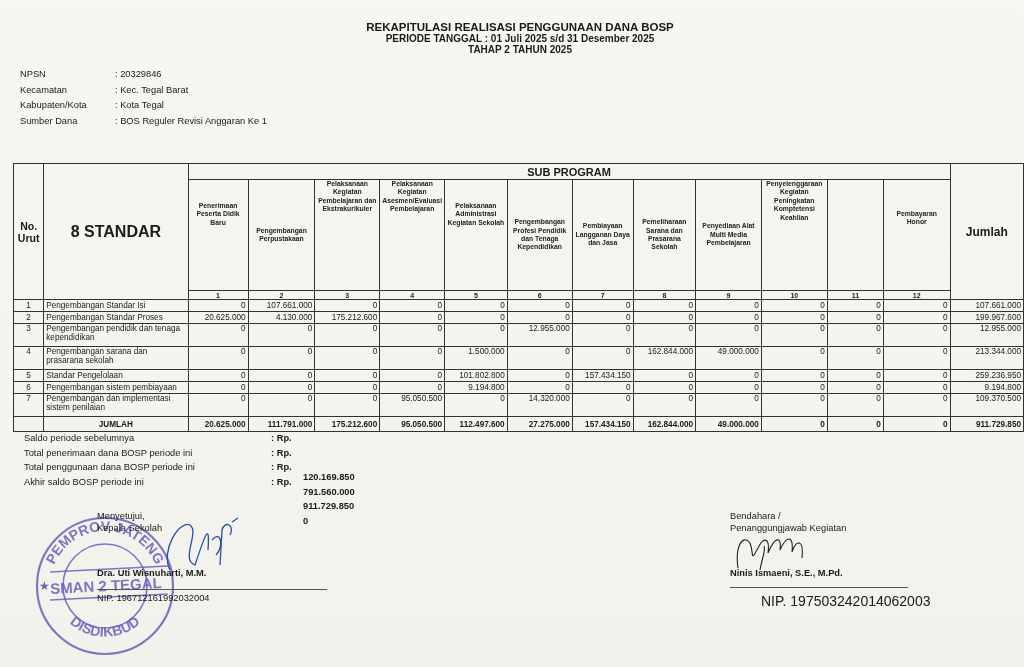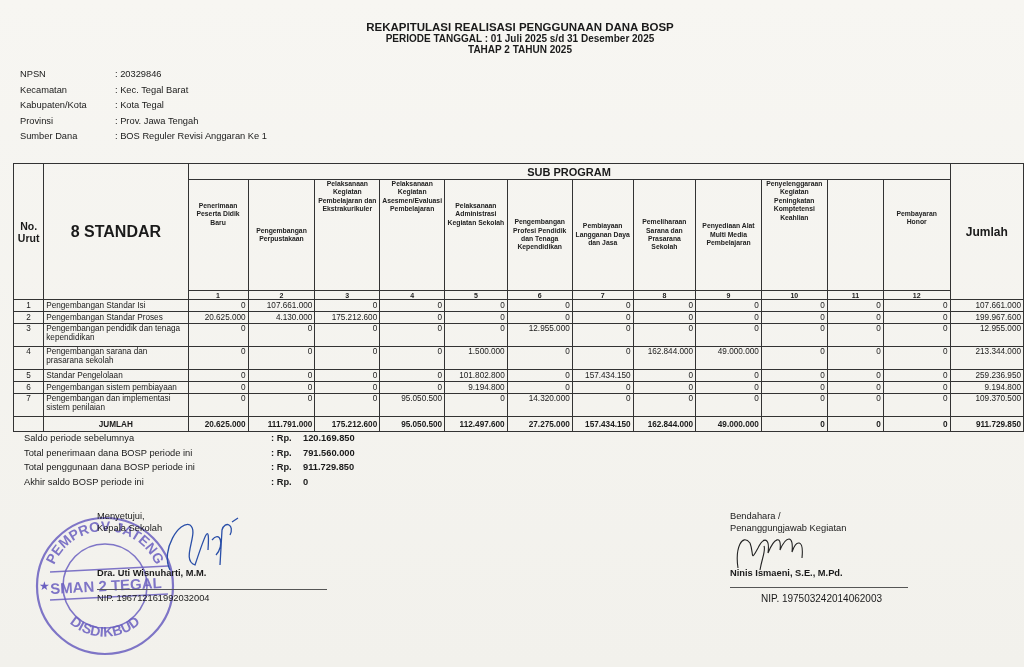--- a/index.html
+++ b/index.html
@@ -46,21 +46,21 @@
   td.num { text-align: right; }
   tr.r1 td { height: 11px; }
   tr.r2 td { height: 22px; vertical-align: top; }
   tr.total td { font-weight: bold; height: 14px; }
   td.jl { text-align: center; }
 
   .summary { position: absolute; left: 24px; top: 433px; font-size: 9.3px; }
   .sum-row { display: flex; height: 14.7px; }
   .sum-label { width: 247px; }
   .sum-sep { width: 32px; font-weight: bold; }
-  .sum-val { font-weight: bold; }
+  .sum-val { font-weight: bold; margin-top: 39px; }
 
   .sign-left { position: absolute; left: 97px; top: 510px; font-size: 9.3px; }
   .sign-right { position: absolute; left: 730px; top: 510px; font-size: 9.3px; }
   .sign-line { line-height: 12px; }
   .sign-name { font-weight: bold; position: absolute; }
   .sign-rule { position: absolute; height: 1px; background: #555; }
   .sign-nip { position: absolute; }
 
   .stamp {
     position: absolute; left: 30px; top: 508px; width: 150px; height: 150px;
@@ -83,24 +83,20 @@
         <span class="info-label">NPSN</span>
         <span class="info-value">: 20329846</span>
       </div>
       <div class="info-row">
         <span class="info-label">Kecamatan</span>
         <span class="info-value">: Kec. Tegal Barat</span>
       </div>
       <div class="info-row">
         <span class="info-label">Kabupaten/Kota</span>
         <span class="info-value">: Kota Tegal</span>
-      </div>
-      <div class="info-row">
-        <span class="info-label">Provinsi</span>
-        <span class="info-value">: Prov. Jawa Tengah</span>
       </div>
       <div class="info-row">
         <span class="info-label">Sumber Dana</span>
         <span class="info-value">: BOS Reguler Revisi Anggaran Ke 1</span>
       </div>
     </div>
 
   <table class="main">
     <thead>
       <tr>
@@ -336,16 +332,16 @@
   <div>
     <div class="sign-right">
       <div class="sign-line">Bendahara /</div>
       <div class="sign-line">Penanggungjawab Kegiatan</div>
     </div>
     <svg class="signature" style="left:730px;top:528px;width:90px;height:45px;" viewBox="0 0 90 45">
       <path d="M8 40 C 5 20, 12 5, 20 15 C 24 25, 20 35, 28 20 C 34 8, 40 10, 38 25 C 44 10, 52 6, 50 22 C 56 8, 64 6, 62 24 C 66 12, 74 10, 72 30 M 30 42 C 32 30, 36 22, 34 18" fill="none" stroke="#222" stroke-width="1.1"></path>
     </svg>
     <div class="sign-name" style="left:730px;top:568px;font-size:9.3px;">Ninis Ismaeni, S.E., M.Pd.</div>
     <div class="sign-rule" style="left:730px;top:587px;width:178px;"></div>
-    <div class="sign-nip" style="left:730px;top:593px;font-size:10px;padding-left:31px;">NIP. 197503242014062003</div>
+    <div class="sign-nip" style="left:730px;top:593px;font-size:14px;padding-left:31px;">NIP. 197503242014062003</div>
   </div>
 
 </div>
 
 </body></html>

